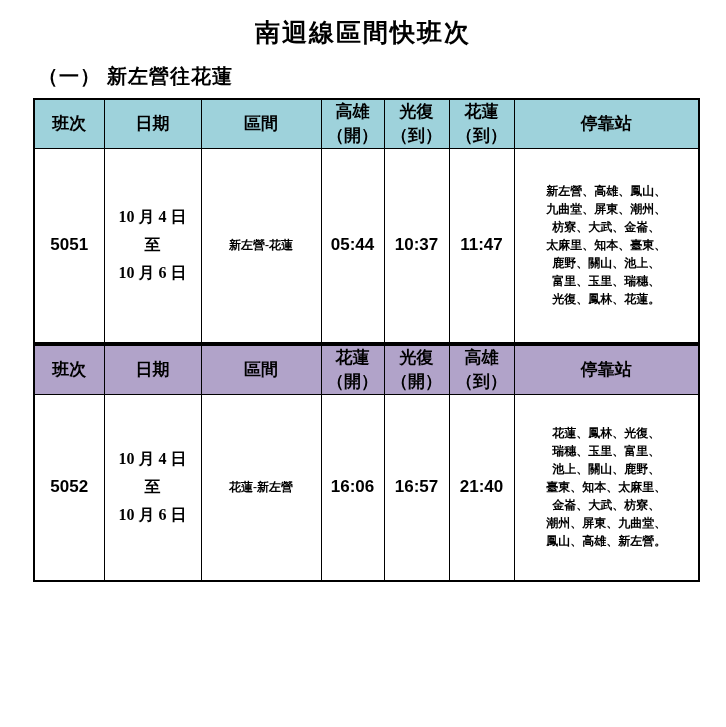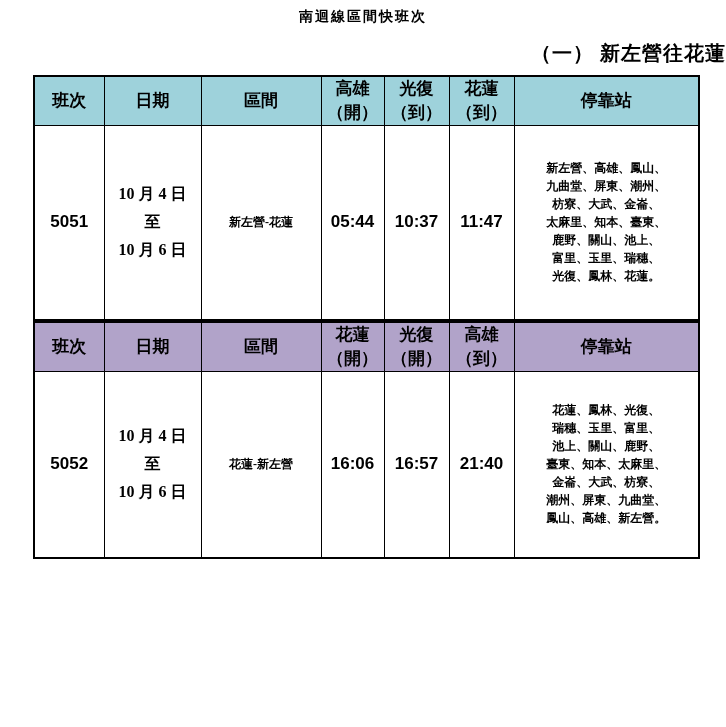--- a/index.html
+++ b/index.html
@@ -8,31 +8,30 @@
     background: #ffffff;
     width: 726px;
     height: 727px;
     overflow: hidden;
     font-family: "Liberation Serif", serif;
     color: #000000;
   }
   .page { width: 726px; }
   .doc-title {
     text-align: center;
-    font-size: 14px;
+    font-size: 25px;
     font-weight: bold;
-    padding-top: 8px;
+    padding-top: 16px;
     letter-spacing: 2px;
   }
   h2.sec-heading {
     font-size: 20px;
     font-weight: bold;
     margin: 14px 0 8px 38px;
     letter-spacing: 1px;
-    text-align: right;
   }
   .sec-2 h2.sec-heading { margin-top: 70px; }
   table.tt {
     border-collapse: collapse;
     table-layout: fixed;
     margin-left: 33px;
     border: 2px solid #000;
   }
   table.tt th, table.tt td {
     border: 1px solid #000;

